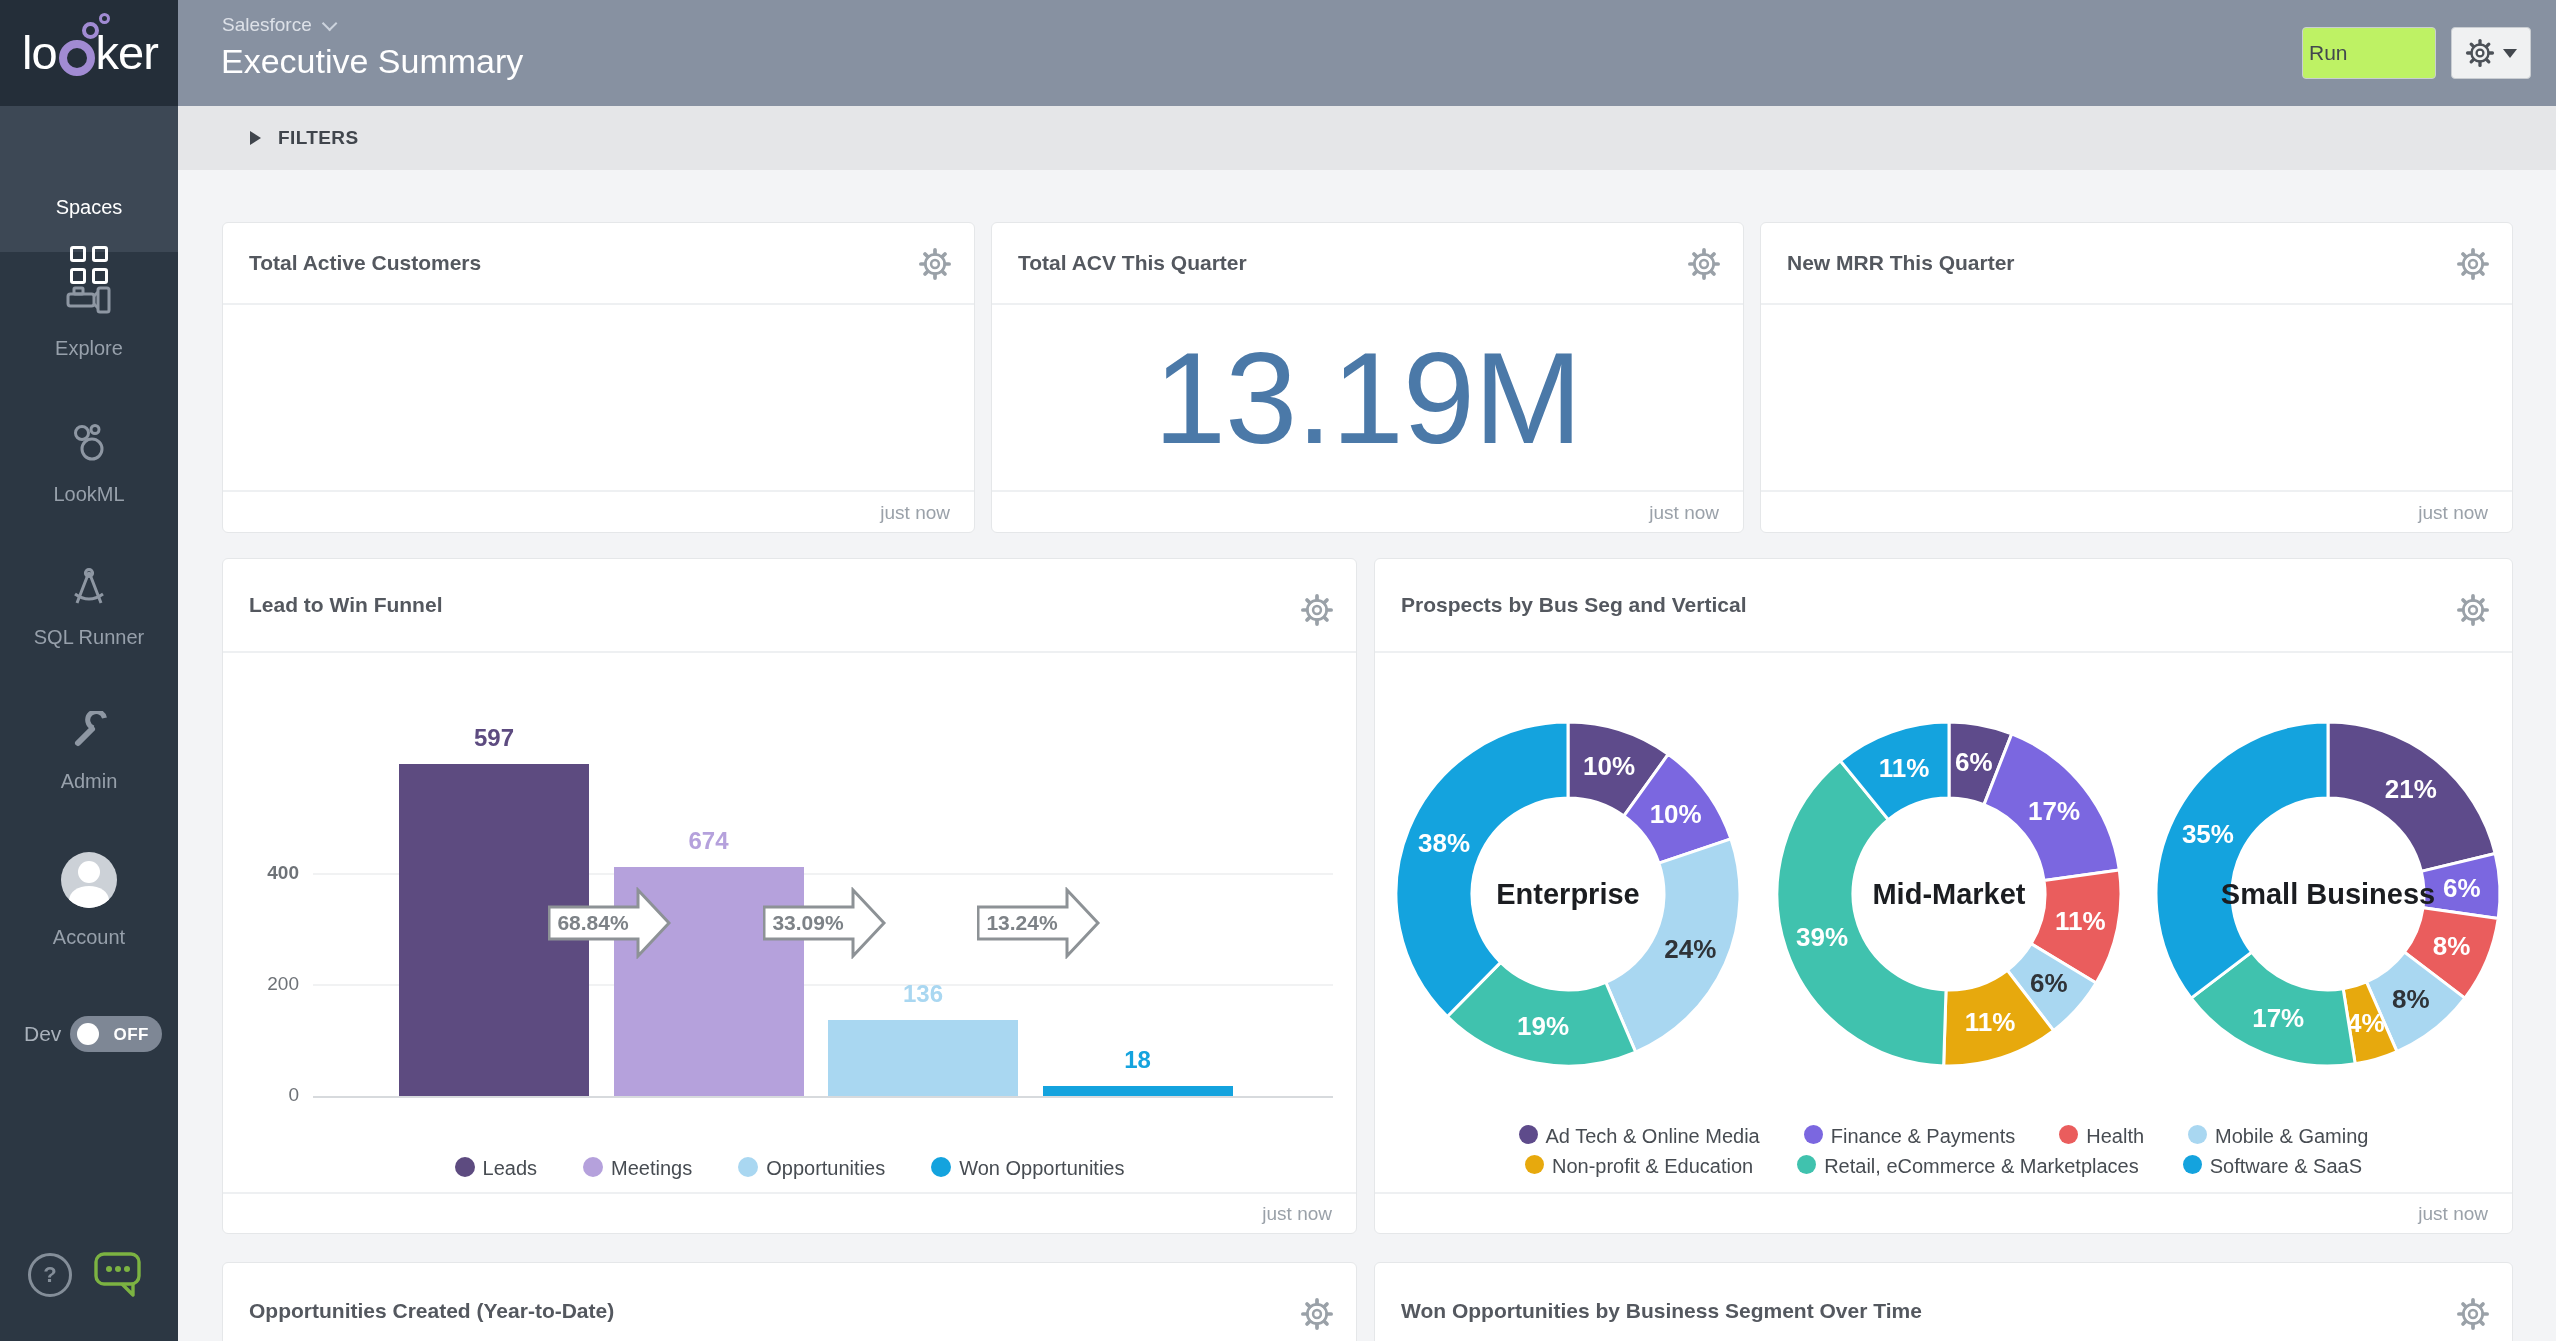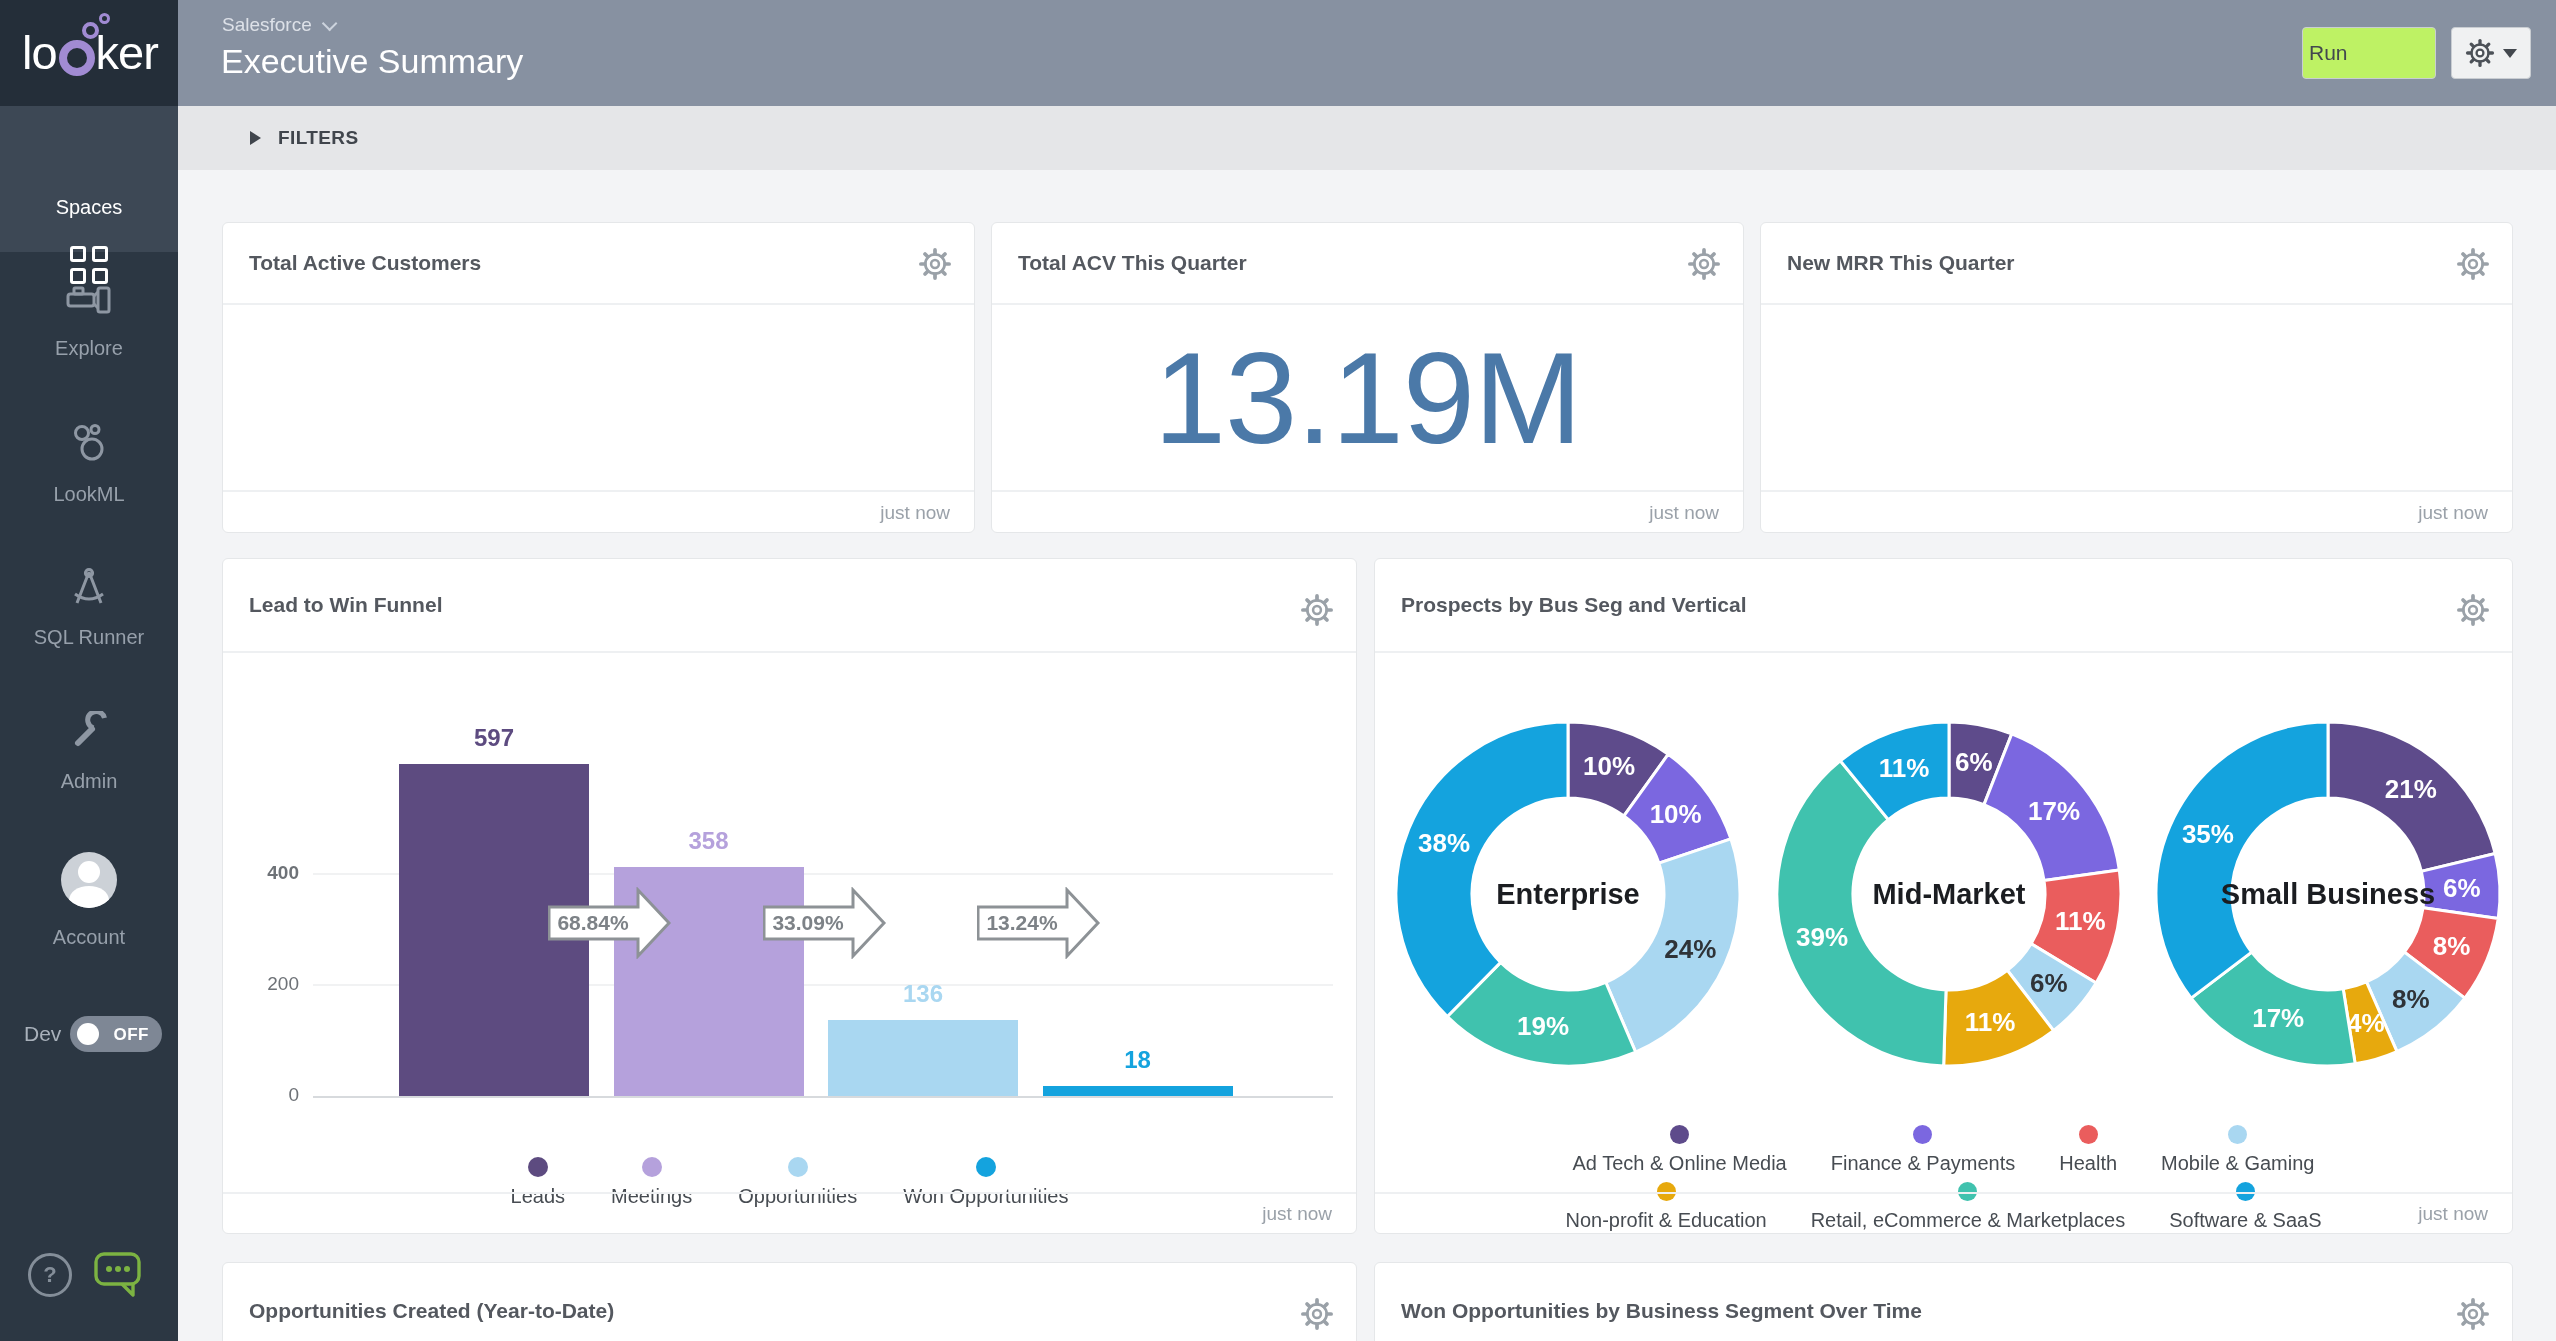--- a/index.html
+++ b/index.html
@@ -84,21 +84,21 @@
 
   
   #funnel-plot{position:absolute;left:90px;top:100px;width:1020px;height:437px;
                border-bottom:2px solid #d7dadd;}
   .gridline{position:absolute;left:0;right:0;height:2px;background:#f1f2f3;}
   .ytick{position:absolute;left:-66px;width:52px;text-align:right;font-size:19px;color:#6e7277;}
   .bar{position:absolute;bottom:0;width:190px;}
   .bar-label{position:absolute;width:190px;text-align:center;font-size:24px;font-weight:700;}
   .arrow{position:absolute;width:124px;height:72px;}
   #funnel-legend{position:absolute;left:0;right:0;top:598px;display:flex;justify-content:center;gap:46px;}
-  .legend-item{display:flex;align-items:center;gap:8px;font-size:20px;color:#474c52;flex-direction:column;}
+  .legend-item{display:flex;gap:8px;font-size:20px;color:#474c52;}
   .dot{width:20px;height:20px;border-radius:50%;flex:0 0 auto;}
 
   
   .donut-wrap{position:absolute;top:155px;width:360px;height:360px;}
   #donut-0{left:13px;} #donut-1{left:394px;} #donut-2{left:773px;}
   #donut-legend{position:absolute;left:0;right:0;top:566px;display:flex;flex-direction:column;
                 align-items:center;gap:7px;}
   .legend-row{display:flex;gap:44px;}
 
   .bottom-card{top:1262px;height:200px;}
@@ -318,21 +318,21 @@
     </div>
     <div id="funnel-plot">
         <div class="ytick" style="bottom: -10px;">0</div>
         <div class="gridline" style="bottom: 110.25px;"></div>
         <div class="ytick" style="bottom: 101.25px;">200</div>
         <div class="gridline" style="bottom: 221.5px;"></div>
         <div class="ytick" style="bottom: 212.5px; font-weight: bold;">400</div>
         <div class="bar" style="left: 86px; height: 332.081px; background: rgb(93, 75, 128);"></div>
         <div class="bar-label" style="left: 86px; bottom: 344.081px; color: rgb(93, 75, 128);">597</div>
         <div class="bar" style="left: 300.5px; height: 228.619px; background: rgb(181, 161, 220);"></div>
-        <div class="bar-label" style="left: 300.5px; bottom: 240.619px; color: rgb(181, 161, 220);">358</div>
+        <div class="bar-label" style="left: 300.5px; bottom: 240.619px; color: rgb(181, 161, 220);">674</div>
         <div class="bar" style="left: 515px; height: 75.65px; background: rgb(169, 215, 241);"></div>
         <div class="bar-label" style="left: 515px; bottom: 87.65px; color: rgb(169, 215, 241);">136</div>
         <div class="bar" style="left: 729.5px; height: 10.0125px; background: rgb(20, 163, 222);"></div>
         <div class="bar-label" style="left: 729.5px; bottom: 22.0125px; color: rgb(20, 163, 222);">18</div>
         <svg viewBox="0 0 124 72" width="124" height="72" class="arrow" style="left: 235px; top: 228px;">
           <polygon points="1,20 90,20 90,3 121,36 90,69 90,52 1,52" fill="#fff" stroke="#8d9296" stroke-width="3"></polygon>
           <text x="45" y="43" text-anchor="middle" font-size="21" font-weight="bold" fill="#7d8287">68.84%</text>
         </svg>
         <svg viewBox="0 0 124 72" width="124" height="72" class="arrow" style="left: 449.5px; top: 228px;">
           <polygon points="1,20 90,20 90,3 121,36 90,69 90,52 1,52" fill="#fff" stroke="#8d9296" stroke-width="3"></polygon>

